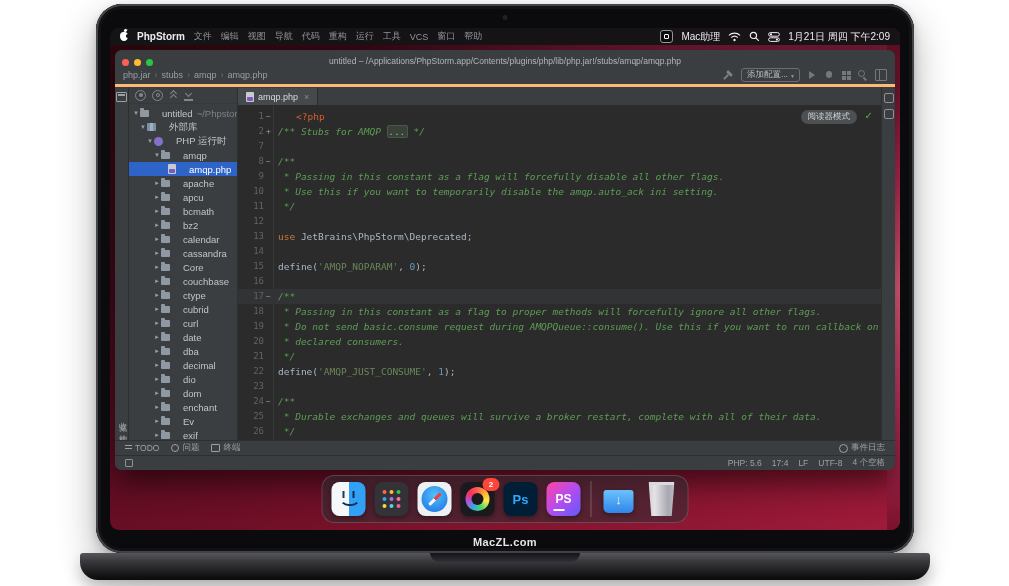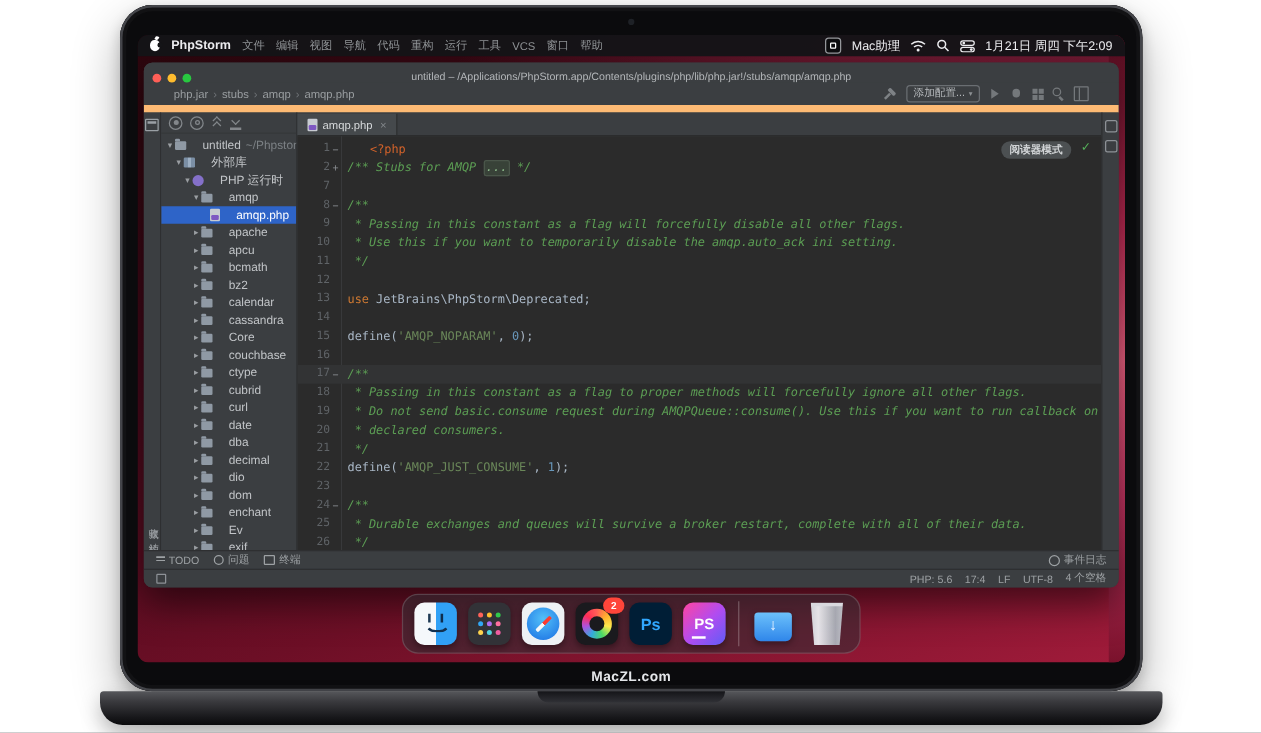--- a/index.html
+++ b/index.html
@@ -38,21 +38,21 @@
   .mb-svg{display:block;}
 
   
   .window{position:absolute;left:5px;top:22px;width:780px;height:420px;border-radius:7px;overflow:hidden;
     background:#3b3e40;box-shadow:0 12px 30px rgba(0,0,0,.55);display:flex;flex-direction:column;font-size:9px;color:#bdc0c3;}
   .titlebar{height:16px;flex:0 0 16px;background:#3b3e41;position:relative;display:flex;align-items:flex-end;padding:0 7px;}
   .tl{width:7px;height:7px;border-radius:50%;margin-right:5px;flex:0 0 auto;}
   .tl.r{background:#ff5f57}.tl.y{background:#febc2e}.tl.g{background:#28c840}
   .wtitle{position:absolute;left:60px;right:60px;text-align:center;font-size:8.5px;color:#b3b6b9;white-space:nowrap;overflow:hidden;}
 
-  .toolbar{height:18px;flex:0 0 18px;background:#3b3e41;border-bottom:6px solid #fdba74;display:flex;align-items:center;padding:0 24px;gap:4px;}
+  .toolbar{height:18px;flex:0 0 18px;background:#3b3e41;border-bottom:3px solid #fdba74;display:flex;align-items:center;padding:0 8px;gap:4px;}
   .bc{display:flex;align-items:center;gap:4px;color:#9a9ea1;font-size:9px;}
   .bc-sep{color:#6e7276;}
   .tb-right{margin-left:auto;display:flex;align-items:center;gap:7px;}
   .pill{border:1px solid #6a6e72;border-radius:3px;height:12px;display:flex;align-items:center;gap:3px;padding:0 5px;color:#b6b9bc;font-size:8.5px;}
   .pill .caret{font-size:6px;color:#8d9194;}
   .t-ic{width:10px;height:10px;position:relative;opacity:.85;flex:0 0 auto;}
   .t-ic.hammer::before{content:'';position:absolute;width:7px;height:3px;background:#8a8e92;transform:rotate(45deg);top:2px;left:2px;border-radius:1px;}
   .t-ic.hammer::after{content:'';position:absolute;width:2px;height:6px;background:#8a8e92;transform:rotate(45deg);bottom:0;left:1px;}
   .t-ic.play::before{content:'';position:absolute;border-left:6px solid #7f8386;border-top:4px solid transparent;border-bottom:4px solid transparent;top:1px;left:2px;}
   .t-ic.bug::before{content:'';position:absolute;width:6px;height:7px;background:#7f8386;border-radius:3px;top:1px;left:2px;}
@@ -112,21 +112,21 @@
   .foldm{flex:0 0 9px;width:9px;text-align:center;color:#8a8e92;font-size:8px;}
   .code{padding-left:5px;overflow:hidden;}
   .tk-tag{color:#d2622a;margin-left:18px;}
   .tk-com{color:#5c9e54;font-style:italic;}
   .tk-kw{color:#cc7832;}
   .tk-pl{color:#a9b7c6;}
   .tk-str{color:#6a8759;}
   .tk-num{color:#6897bb;}
   .tk-fold{color:#8fbc8d;background:#384238;border:1px solid #4a564a;border-radius:2px;padding:0 1px;font-style:italic;}
   .reader-chip{position:absolute;top:4px;right:24px;background:#4c5052;border-radius:9px;padding:1px 7px;font-size:8.5px;color:#d0d3d5;
-    font-family:"Liberation Sans",sans-serif;font-weight:bold;}
+    font-family:"Liberation Sans",sans-serif;}
   .insp-ok{position:absolute;top:4px;right:8px;color:#55b05a;font-size:10px;font-family:"DejaVu Sans",sans-serif;}
 
   
   .toolrow{height:14px;flex:0 0 14px;background:#3b3e41;border-top:1px solid #2e2f31;display:flex;align-items:center;padding:0 10px;gap:12px;font-size:8.5px;color:#9da1a4;}
   .statusrow{height:14px;flex:0 0 14px;background:#3b3e41;border-top:1px solid #2e2f31;display:flex;align-items:center;padding:0 10px;gap:10px;font-size:8.5px;color:#9da1a4;}
   .st-item{display:flex;align-items:center;}
   .st-ic{display:inline-block;margin-right:3px;}
   .ic-todo{width:7px;height:6px;background:repeating-linear-gradient(180deg,#9da1a4 0 1px,transparent 1px 3px);}
   .ic-issue{width:6px;height:6px;border:1px solid #9da1a4;border-radius:50%;}
   .ic-term{width:7px;height:6px;border:1px solid #9da1a4;border-radius:1px;}

